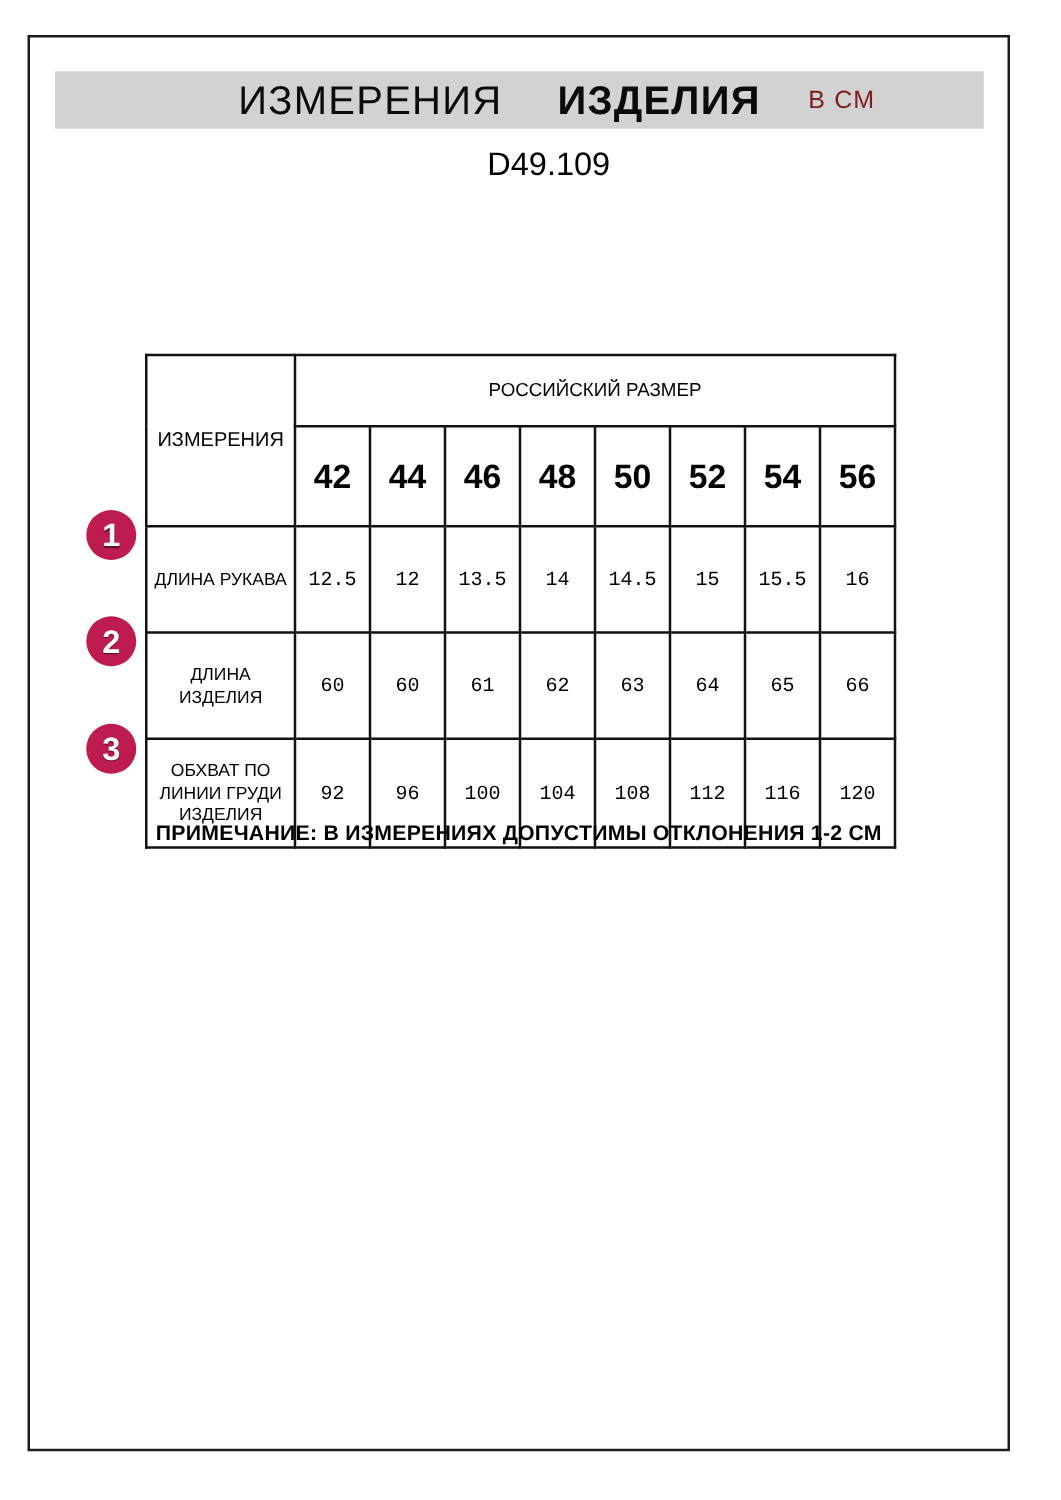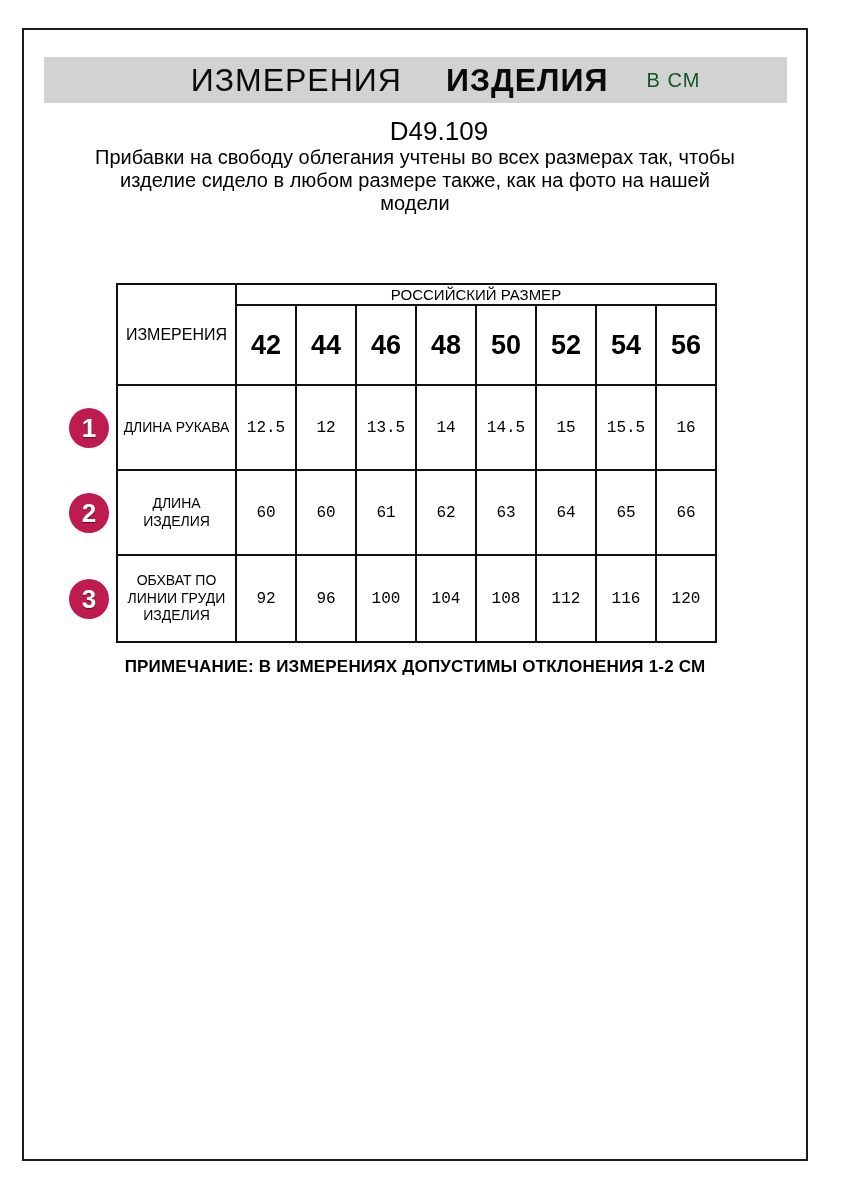--- a/index.html
+++ b/index.html
@@ -42,21 +42,21 @@
   .banner .word-bold {
     font-size: 32px;
     font-weight: 700;
     letter-spacing: 1px;
     color: #0a0a0a;
   }
   .banner .unit {
     font-size: 20px;
     font-weight: 400;
     letter-spacing: 1px;
-    color: #14532d;
+    color: #7f1d1d;
     margin-left: -6px;
   }
 
   .model-code {
     position: absolute;
     left: 0; top: 86px;
     width: 100%;
     text-align: center;
     font-size: 26px;
     font-weight: 400;
@@ -90,21 +90,21 @@
   .size-table .col-size { width: 60px; }
 
   .size-table td.corner {
     font-size: 16px;
     font-weight: 400;
   }
   .size-table tr.row-group td.group {
     height: 20px;
     font-size: 15px;
     font-weight: 400;
-    padding: 1px 0;
+    padding: 19px 0;
   }
   .size-table tr.row-sizes td {
     height: 80px;
     font-size: 27px;
     font-weight: 700;
   }
   .size-table tr.row-data td { height: 85px; }
   .size-table tr.row-data:last-child td { height: 87px; }
   .size-table td.m-label {
     font-size: 14px;
@@ -154,21 +154,20 @@
   <div class="frame">
 
     <div class="banner">
       <span class="word-regular">ИЗМЕРЕНИЯ</span>
       <span class="word-bold">ИЗДЕЛИЯ</span>
       <span class="unit">В СМ</span>
     </div>
 
     <div class="model-code">D49.109</div>
 
-    <div class="description">Прибавки на свободу облегания учтены во всех размерах так, чтобы изделие сидело в любом размере также, как на фото на нашей модели</div>
 
     <table class="size-table">
       <colgroup>
         <col class="col-labels">
         <col class="col-size">
           <col class="col-size">
           <col class="col-size">
           <col class="col-size">
         <col class="col-size">
           <col class="col-size">

